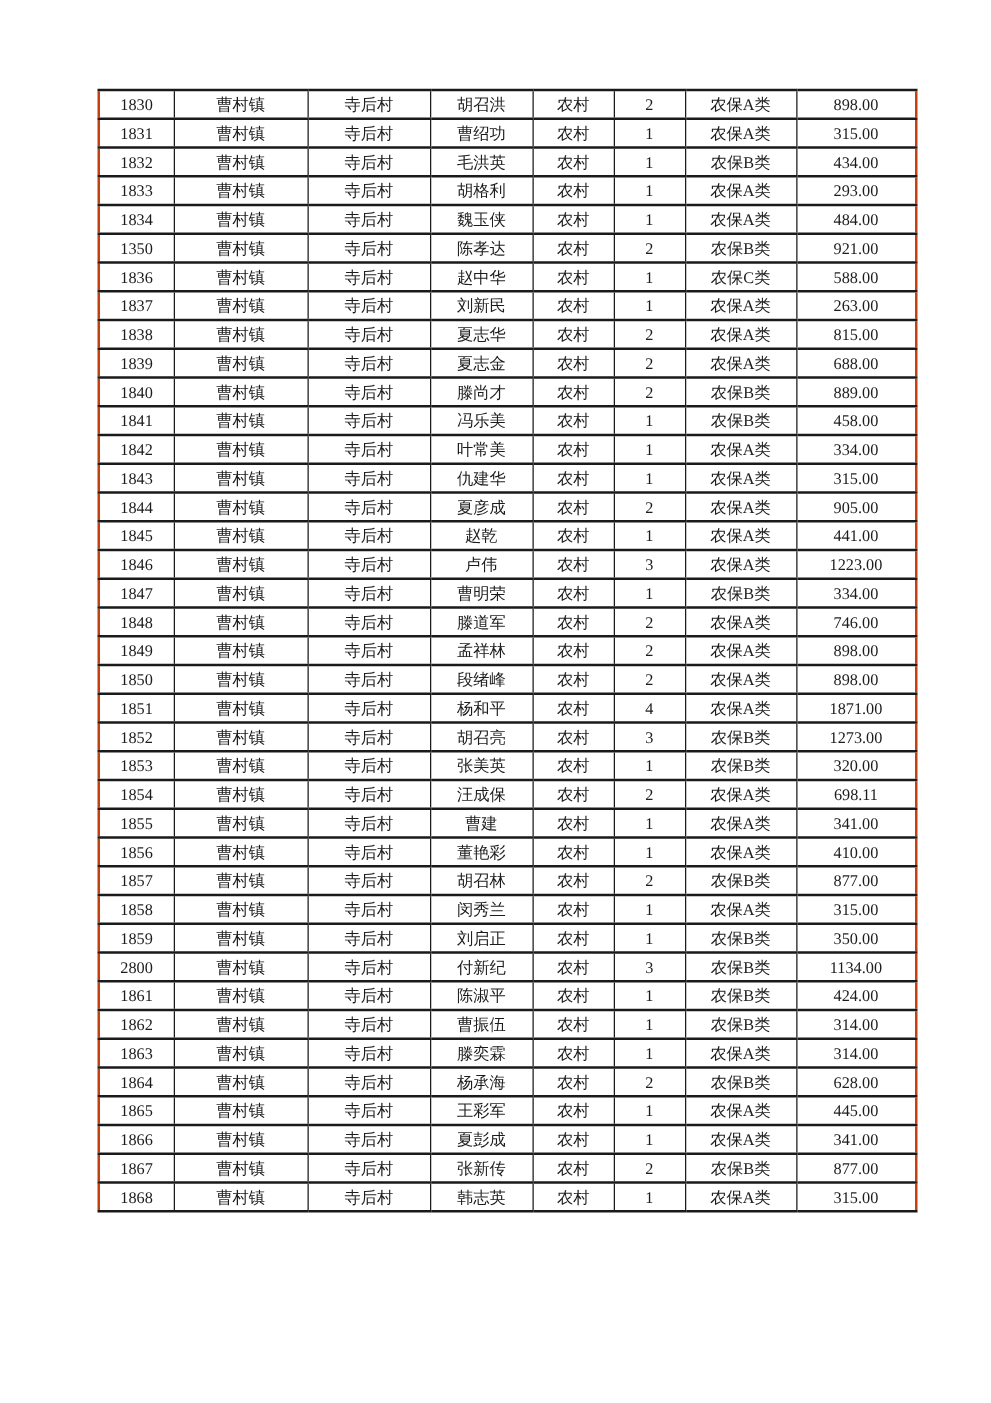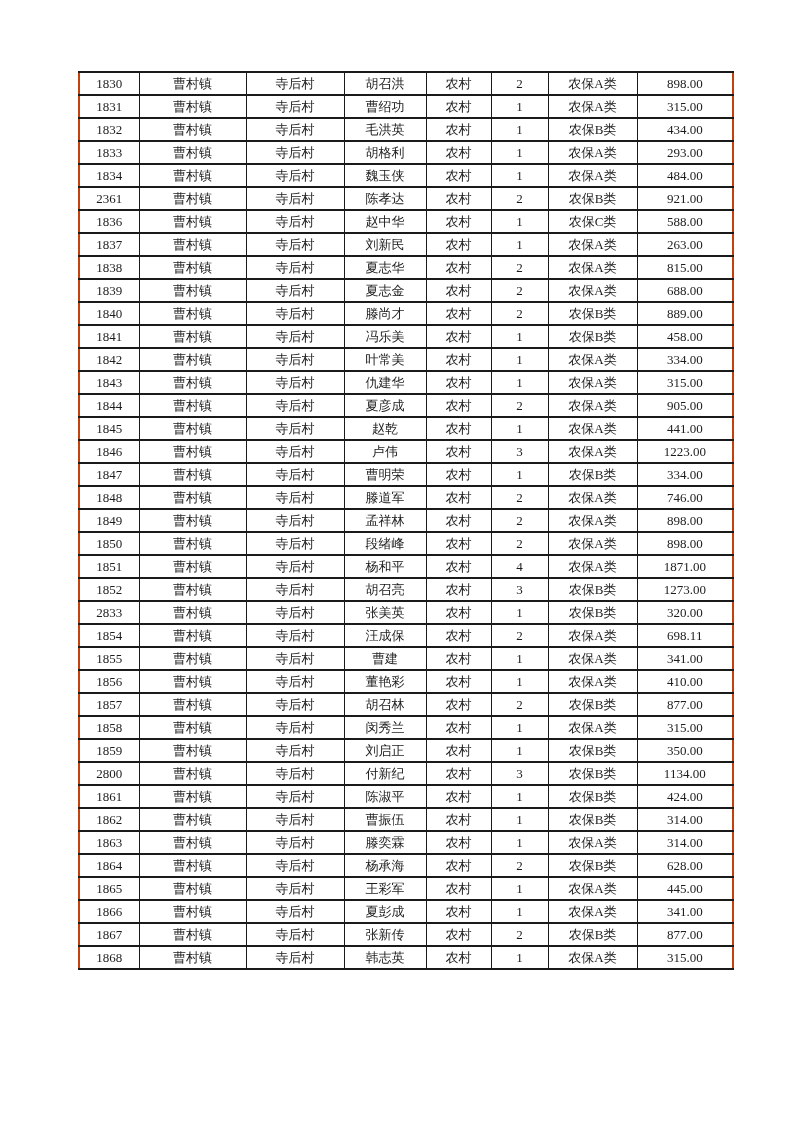--- a/index.html
+++ b/index.html
@@ -107,21 +107,21 @@
           <td>1834</td>
           <td>曹村镇</td>
           <td>寺后村</td>
           <td>魏玉侠</td>
           <td>农村</td>
           <td>1</td>
           <td>农保A类</td>
           <td>484.00</td>
         </tr>
         <tr>
-          <td>2361</td>
+          <td>1350</td>
           <td>曹村镇</td>
           <td>寺后村</td>
           <td>陈孝达</td>
           <td>农村</td>
           <td>2</td>
           <td>农保B类</td>
           <td>921.00</td>
         </tr>
         <tr>
           <td>1836</td>
@@ -287,21 +287,21 @@
           <td>1852</td>
           <td>曹村镇</td>
           <td>寺后村</td>
           <td>胡召亮</td>
           <td>农村</td>
           <td>3</td>
           <td>农保B类</td>
           <td>1273.00</td>
         </tr>
         <tr>
-          <td>2833</td>
+          <td>1853</td>
           <td>曹村镇</td>
           <td>寺后村</td>
           <td>张美英</td>
           <td>农村</td>
           <td>1</td>
           <td>农保B类</td>
           <td>320.00</td>
         </tr>
         <tr>
           <td>1854</td>

